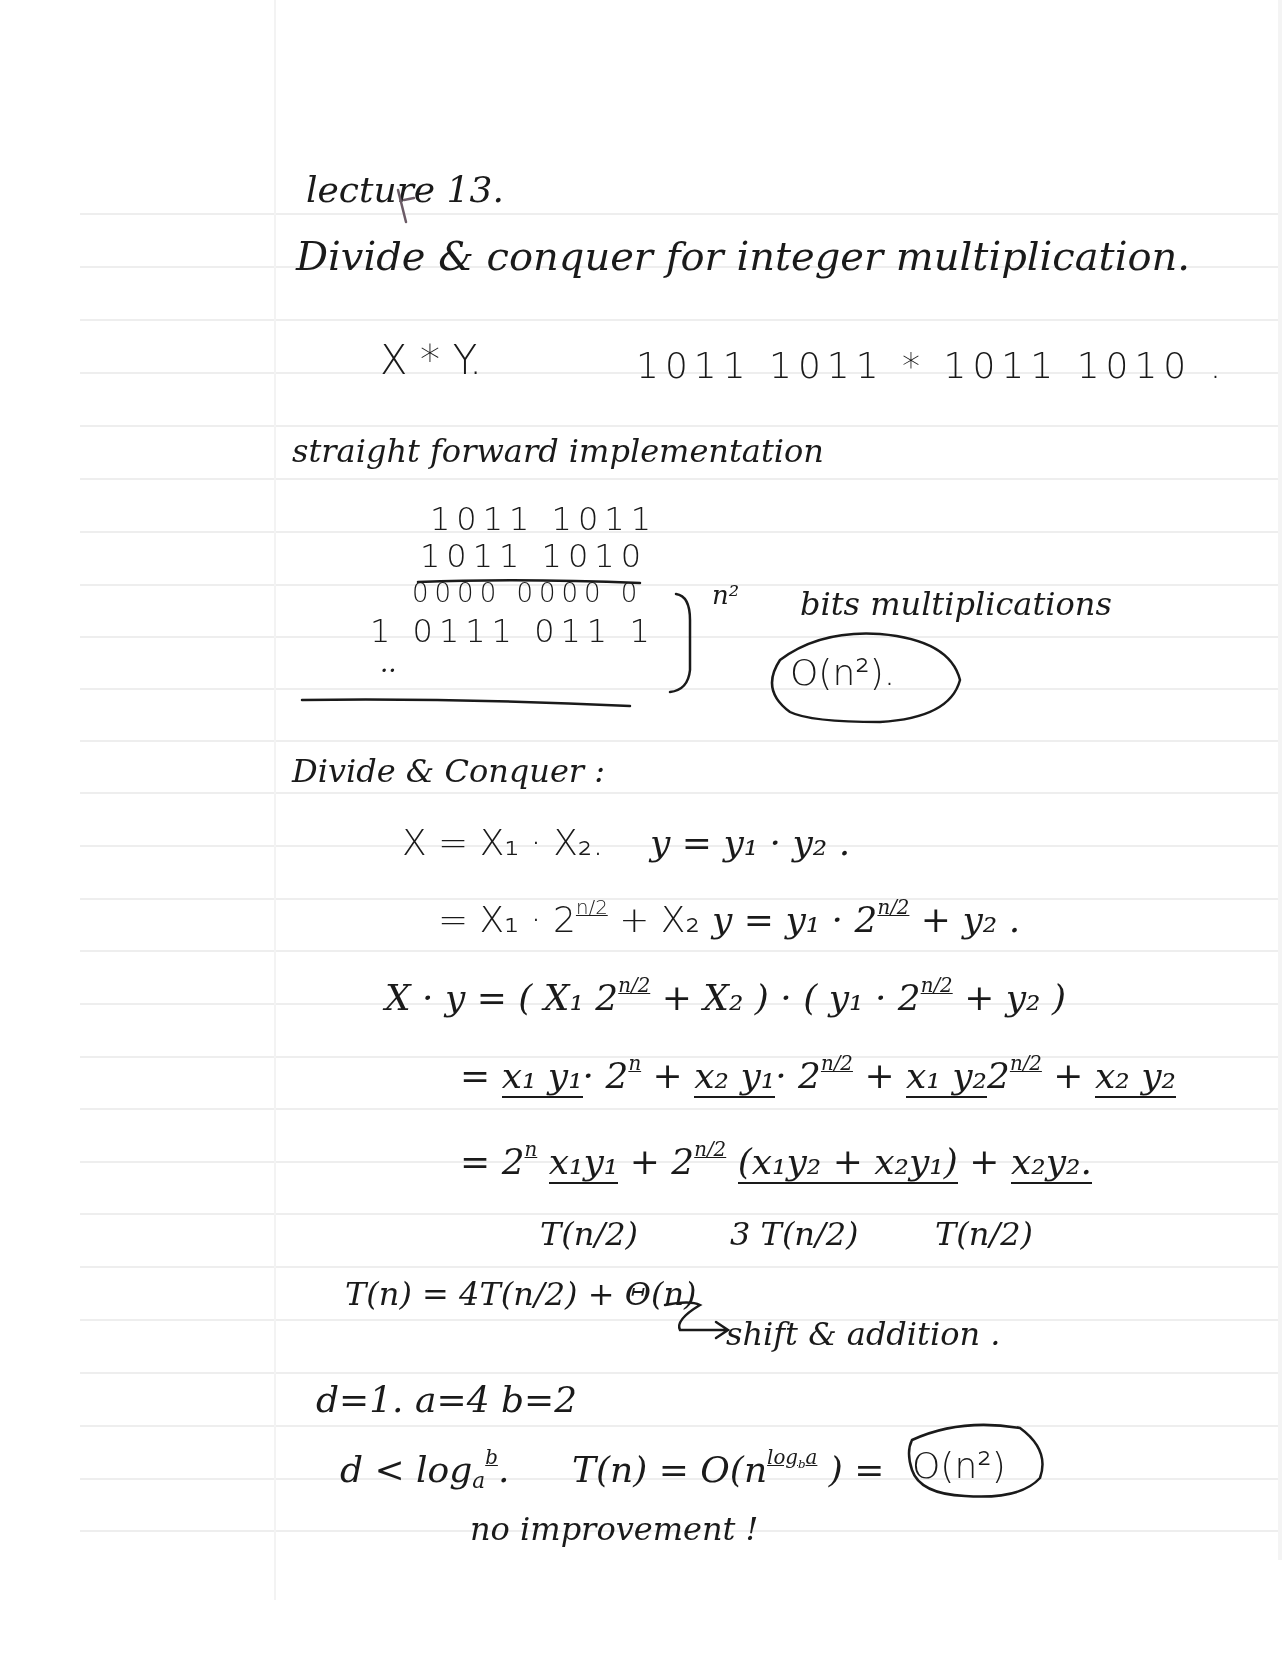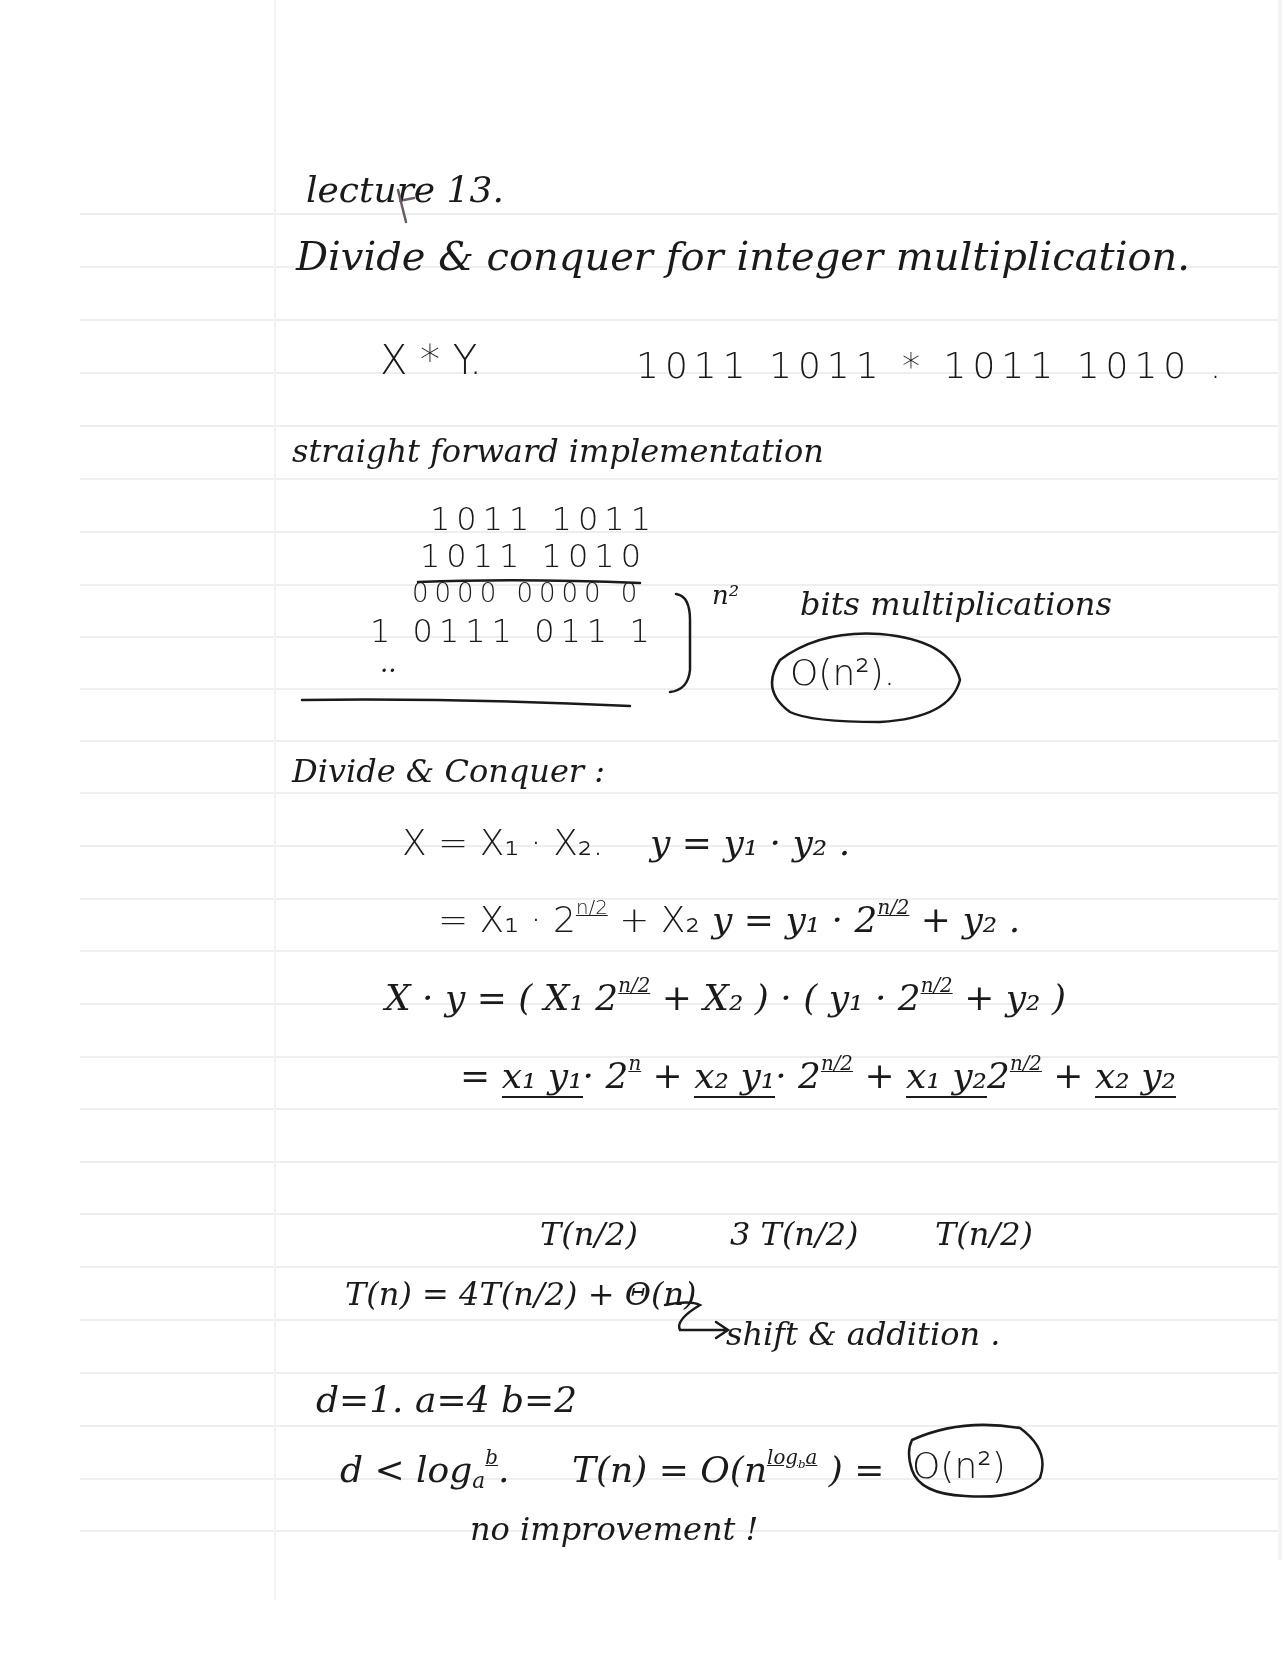--- a/index.html
+++ b/index.html
@@ -96,20 +96,29 @@
     <span>=</span>
     <span class="ul">x₁ y₁</span><span>· 2</span><span class="sup">n</span>
     <span>+</span>
     <span class="ul">x₂ y₁</span><span>· 2</span><span class="sup">n/2</span>
     <span>+</span>
     <span class="ul">x₁ y₂</span><span>2</span><span class="sup">n/2</span>
     <span>+</span>
     <span class="ul">x₂ y₂</span>
   </div>
 
+  <div class="hw lg" style="left:460px; top:1140px;">
+    <span>=</span>
+    <span>2</span><span class="sup">n</span>
+    <span class="ul">x₁y₁</span>
+    <span>+ 2</span><span class="sup">n/2</span>
+    <span class="ul">(x₁y₂ + x₂y₁)</span>
+    <span>+</span>
+    <span class="ul">x₂y₂.</span>
+  </div>
 
   <div class="hw md" style="left:540px; top:1218px;">T(n/2)</div>
   <div class="hw md" style="left:730px; top:1218px;">3 T(n/2)</div>
   <div class="hw md" style="left:935px; top:1218px;">T(n/2)</div>
 
   <div class="hw md" style="left:345px; top:1278px;">T(n) = 4T(n/2) + Θ(n)</div>
   <div class="hw md" style="left:726px; top:1318px;">shift &amp; addition .</div>
 
   <div class="hw lg" style="left:316px; top:1382px;">d=1.   a=4   b=2</div>
   <div class="hw lg" style="left:340px; top:1448px;">

